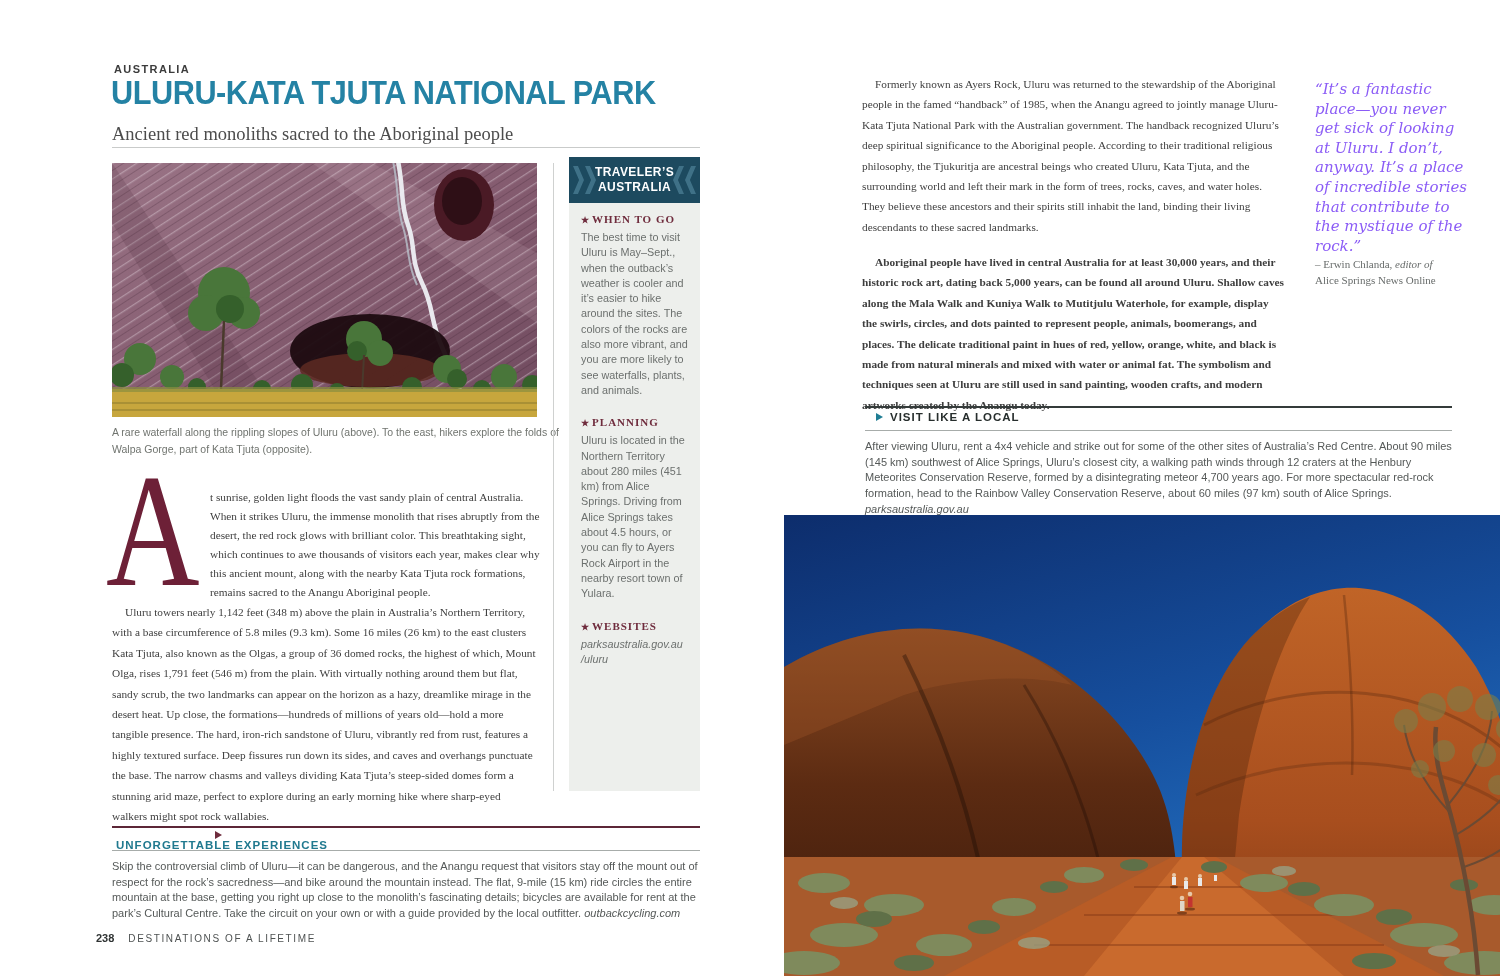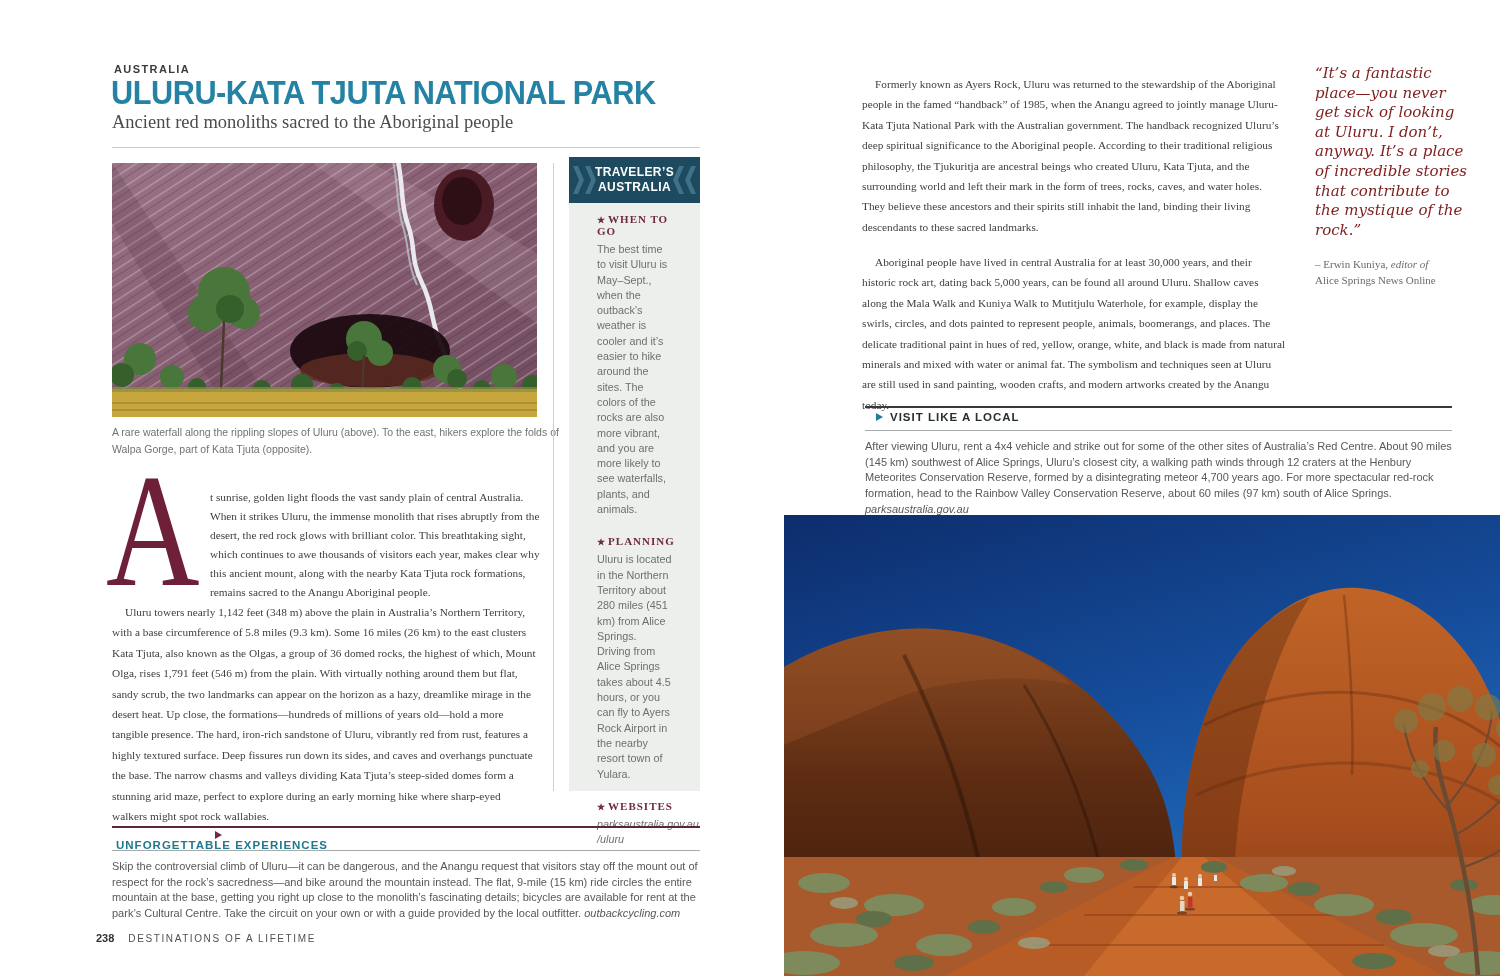--- a/index.html
+++ b/index.html
@@ -4,56 +4,56 @@
 <style>
   html,body{margin:0;padding:0;background:#ffffff;}
   body{width:1500px;height:976px;font-family:"Liberation Sans",sans-serif;}
   .spread{position:relative;width:1500px;height:976px;background:#fff;overflow:hidden;margin-left:32px;}
 
   
   .kicker{position:absolute;left:82px;top:63px;font:700 11px "Liberation Sans",sans-serif;
           letter-spacing:1.4px;color:#3c3c3c;}
   .title{position:absolute;left:79px;top:74px;margin:0;font:700 33px "Liberation Sans",sans-serif;
          color:#2482a4;letter-spacing:-.5px;transform:scaleX(.93);transform-origin:left top;white-space:nowrap;}
-  .subtitle{position:absolute;left:80px;top:112px;font:400 18.5px "Liberation Serif",serif;color:#4c4c4c;}
+  .subtitle{position:absolute;left:80px;top:124px;font:400 18.5px "Liberation Serif",serif;color:#4c4c4c;}
   .rule-header{position:absolute;left:80px;top:147px;width:588px;height:1px;background:#c9cbca;}
 
   
   .photo-left{position:absolute;left:80px;top:163px;width:425px;height:254px;margin:0;}
   .photo-left svg,.photo-right svg{display:block;width:100%;height:100%;}
   .photo-right{position:absolute;left:752px;top:515px;width:748px;height:461px;margin:0;}
   .caption{position:absolute;left:80px;top:424px;width:452px;font:400 10.5px/1.62 "Liberation Sans",sans-serif;color:#70746f;}
 
   
   .vrule{position:absolute;left:521px;top:163px;width:1px;height:628px;background:#cfd1d0;}
 
   
   .notebook-banner{position:absolute;left:537px;top:157px;width:131px;height:46px;background:#1d4a5f;
     display:flex;align-items:center;justify-content:center;}
   .nb-banner-text{color:#fff;font:700 12px/1.25 "Liberation Sans",sans-serif;letter-spacing:.4px;text-align:center;width:86px;}
   .chev{position:absolute;width:11px;height:28px;background:#3f7187;top:9px;
         clip-path:polygon(0 0,45% 0,100% 50%,45% 100%,0 100%,55% 50%);}
   .chev.c1{left:4px;} .chev.c2{left:16px;}
   .chev.c3{right:16px;transform:scaleX(-1);} .chev.c4{right:4px;transform:scaleX(-1);}
   .nb-body{position:absolute;left:537px;top:203px;width:131px;height:588px;background:#edefec;
-           box-sizing:border-box;padding:10px 28px;}
+           box-sizing:border-box;padding:10px 12px;}
   .nb-section{margin-bottom:18px;}
   .nb-head{font:700 11px "Liberation Serif",serif;letter-spacing:1px;color:#6f2c3d;margin-bottom:5px;}
   .nb-star{font-size:9px;margin-right:2px;}
   .nb-text{margin:0;font:400 10.8px/15.3px "Liberation Sans",sans-serif;color:#6c706e;}
   .nb-text.it{font-style:italic;}
 
   
   .serif-body{position:absolute;font:400 11.3px/20.4px "Liberation Serif",serif;color:#3e3e3e;margin:0;}
   .dropcap{position:absolute;left:74px;top:450px;font:400 162px/1 "Liberation Serif",serif;color:#6d2037;
            transform:scaleX(.8);transform-origin:left top;}
   .intro{left:178px;top:488px;width:330px;line-height:19px;}
   .body-l2{left:80px;top:602px;width:424px;text-indent:13px;}
   .body-r1{left:830px;top:74px;width:424px;text-indent:13px;}
-  .body-r2{left:830px;top:252px;width:424px;text-indent:13px;}
+  .body-r2{left:830px;top:252px;width:424px;text-indent:13px;font-weight:bold;}
 
   
   .feat-rule-top{position:absolute;height:2px;}
   .feat-rule-bot{position:absolute;height:1px;background:#a7acaa;}
   .feat-head{position:absolute;display:flex;align-items:center;}
   .tri{width:0;height:0;border-top:4.5px solid transparent;border-bottom:4.5px solid transparent;margin-right:7px;}
   .feat-head span.txt{font:700 11.5px "Liberation Sans",sans-serif;letter-spacing:1px;}
   .feat-body{position:absolute;font:400 11px/15.7px "Liberation Sans",sans-serif;color:#555958;margin:0;}
   .feat-body em{font-style:italic;}
 
@@ -63,22 +63,22 @@
   .xp-rule-bot{left:80px;top:850px;width:588px;}
   .xp-body{left:80px;top:859px;width:606px;}
 
   .lc-rule-top{left:833px;top:406px;width:587px;background:#343b3a;}
   .lc-head{left:833px;top:411px;padding-left:11px;} .lc-head .tri{border-left:7px solid #1f7d94;}
   .lc-head span.txt{color:#272e2d;}
   .lc-rule-bot{left:833px;top:430px;width:587px;}
   .lc-body{left:833px;top:439px;width:587px;}
 
   
-  .quote{position:absolute;left:1283px;top:64px;width:152px;
-         font:italic 400 15px/19.6px "DejaVu Serif",serif;color:#7f1d1d;}
+  .quote{position:absolute;left:1283px;top:80px;width:152px;
+         font:italic 400 15px/19.6px "DejaVu Serif",serif;color:#8b5cf6;}
   .attr{position:absolute;left:1283px;top:256px;width:160px;
         font:400 11px/16px "Liberation Serif",serif;color:#686c6b;}
   .attr em{font-style:italic;}
 
   
   .footer{position:absolute;left:64px;top:932px;display:flex;align-items:baseline;}
   .footer .pg{font:700 11px "Liberation Sans",sans-serif;color:#2f3333;}
   .footer .bk{margin-left:14px;font:400 10px "Liberation Sans",sans-serif;letter-spacing:1.6px;color:#4e5252;}
 </style>
 </head>
@@ -187,21 +187,21 @@
   <div class="footer">
     <span class="pg">238</span>
     <span class="bk">DESTINATIONS OF A LIFETIME</span>
   </div>
 
   <p class="serif-body body-r1">Formerly known as Ayers Rock, Uluru was returned to the stewardship of the Aboriginal people in the famed “handback” of 1985, when the Anangu agreed to jointly manage Uluru-Kata Tjuta National Park with the Australian government. The handback recognized Uluru’s deep spiritual significance to the Aboriginal people. According to their traditional religious philosophy, the Tjukuritja are ancestral beings who created Uluru, Kata Tjuta, and the surrounding world and left their mark in the form of trees, rocks, caves, and water holes. They believe these ancestors and their spirits still inhabit the land, binding their living descendants to these sacred landmarks.</p>
   <p class="serif-body body-r2">Aboriginal people have lived in central Australia for at least 30,000 years, and their historic rock art, dating back 5,000 years, can be found all around Uluru. Shallow caves along the Mala Walk and Kuniya Walk to Mutitjulu Waterhole, for example, display the swirls, circles, and dots painted to represent people, animals, boomerangs, and places. The delicate traditional paint in hues of red, yellow, orange, white, and black is made from natural minerals and mixed with water or animal fat. The symbolism and techniques seen at Uluru are still used in sand painting, wooden crafts, and modern artworks created by the Anangu today.</p>
 
   <div class="quote">“It’s a fantastic place—you never get sick of looking at Uluru. I don’t, anyway. It’s a place of incredible stories that contribute to the mystique of the rock.”</div>
   <div class="attr">
-    <span>– Erwin Kuniya, </span><em>editor of</em>
+    <span>– Erwin Chlanda, </span><em>editor of</em>
     <div>Alice Springs News Online</div>
   </div>
 
   <div class="feat-rule-top lc-rule-top"></div>
   <div class="feat-head lc-head">
     <span class="tri"></span>
     <span class="txt">VISIT LIKE A LOCAL</span>
   </div>
   <div class="feat-rule-bot lc-rule-bot"></div>
   <p class="feat-body lc-body"><span>After viewing Uluru, rent a 4x4 vehicle and strike out for some of the other sites of Australia’s Red Centre. About 90 miles (145 km) southwest of Alice Springs, Uluru’s closest city, a walking path winds through 12 craters at the Henbury Meteorites Conservation Reserve, formed by a disintegrating meteor 4,700 years ago. For more spectacular red-rock formation, head to the Rainbow Valley Conservation Reserve, about 60 miles (97 km) south of Alice Springs.</span> <em>parksaustralia.gov.au</em></p>

